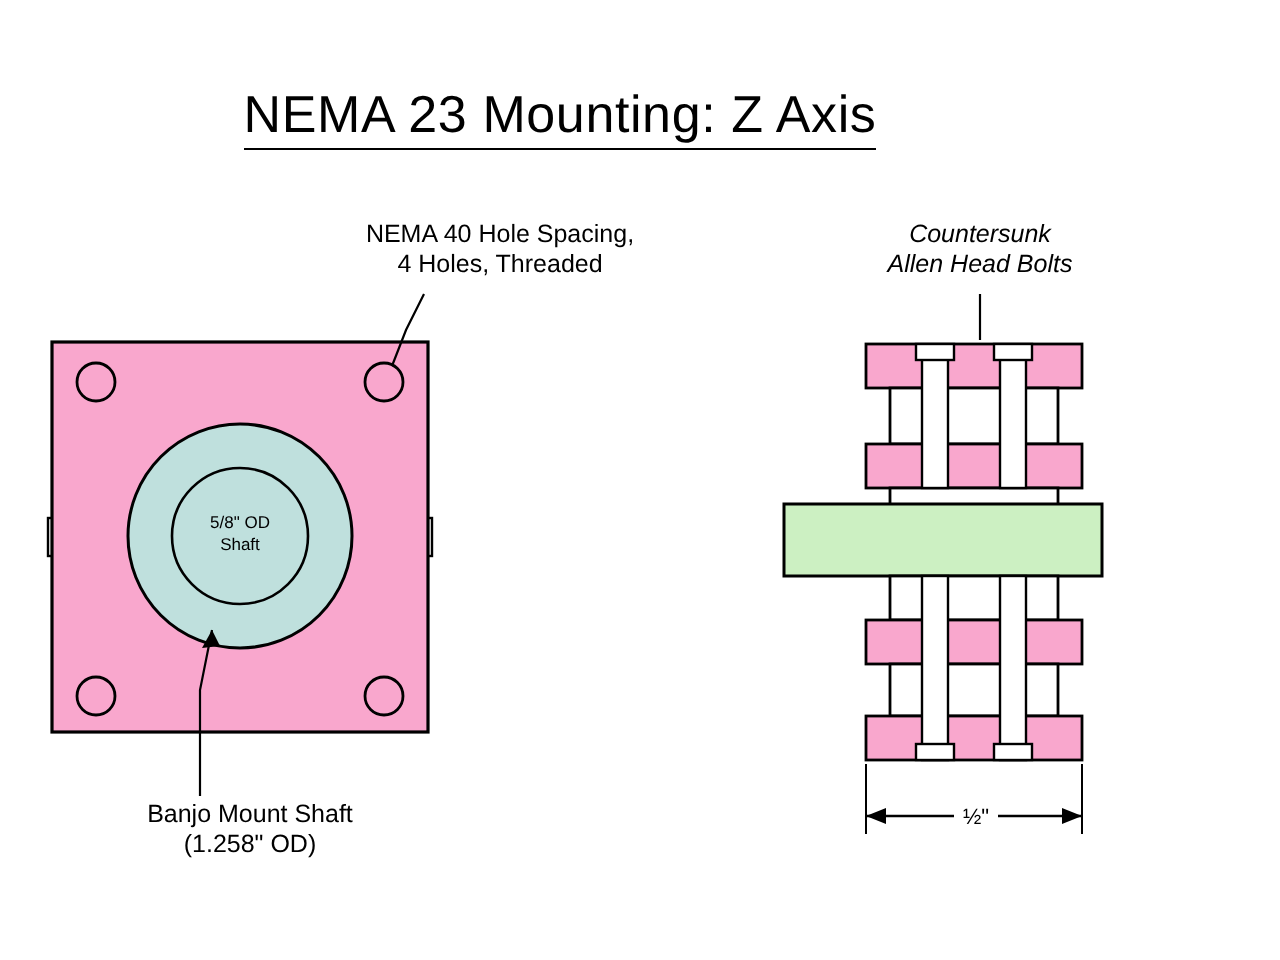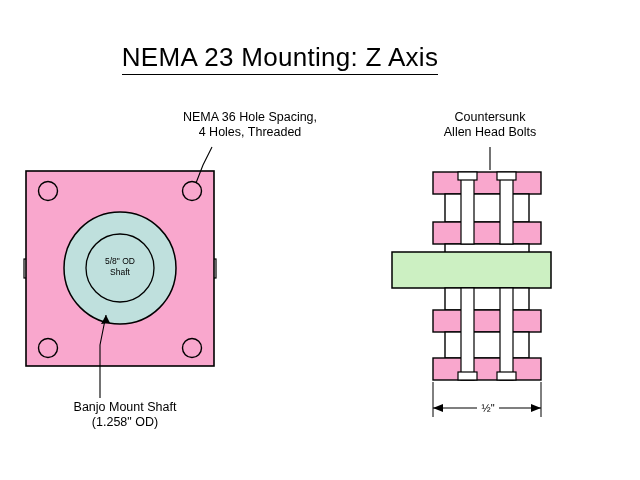--- a/index.html
+++ b/index.html
@@ -55,23 +55,23 @@
     fill: #000;
   }
 </style>
 </head>
 <body>
 
 <div id="page">
 
   <div class="title"><span class="u">NEMA 23 Mounting:  Z Axis</span></div>
 
-  <div class="label" style="left:155px; top:110px; width:190px;">NEMA 36 Hole Spacing,
+  <div class="label" style="left:155px; top:110px; width:190px;">NEMA 40 Hole Spacing,
 4 Holes, Threaded</div>
-  <div class="label" style="left:405px; top:110px; width:170px;">Countersunk
+  <div class="label" style="left:405px; top:110px; width:170px;font-style:italic;">Countersunk
 Allen Head Bolts</div>
   <div class="label" style="left:30px; top:400px; width:190px;text-align:center;">Banjo Mount Shaft
 (1.258" OD)</div>
 
   <svg class="art" viewBox="0 0 640 480">
 
     <g>
 
       <g>
         <rect x="24" y="259" width="42" height="19" fill="#ffffff" stroke="#000" stroke-width="1.2"></rect>

